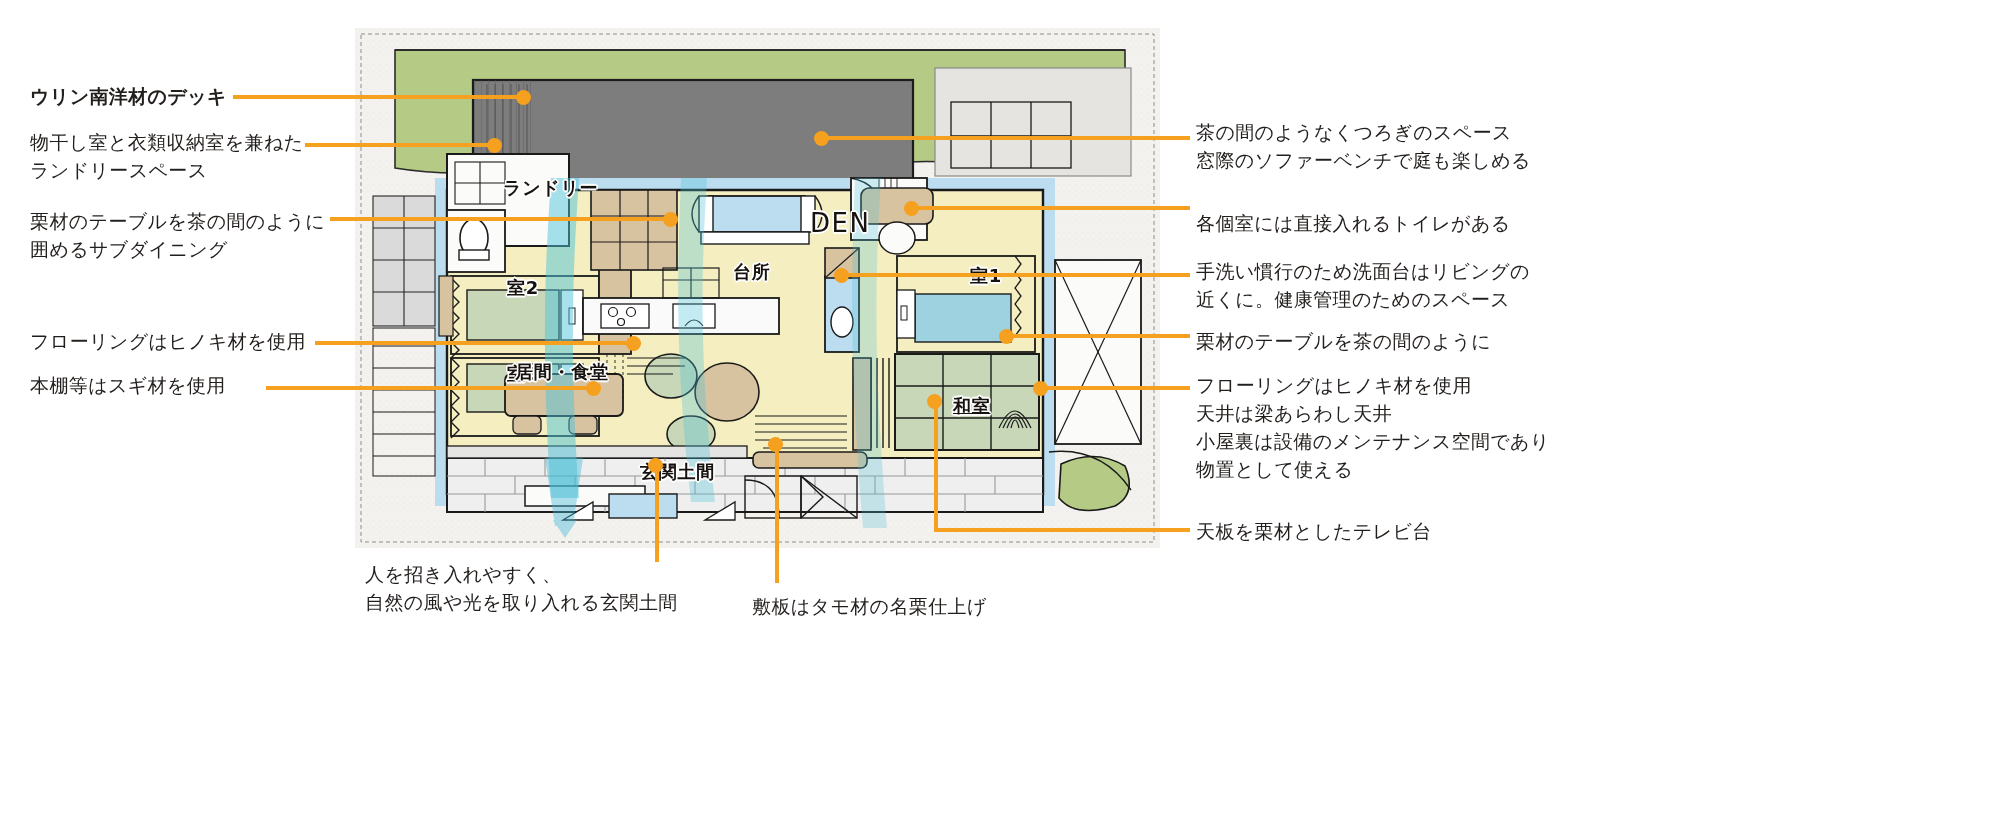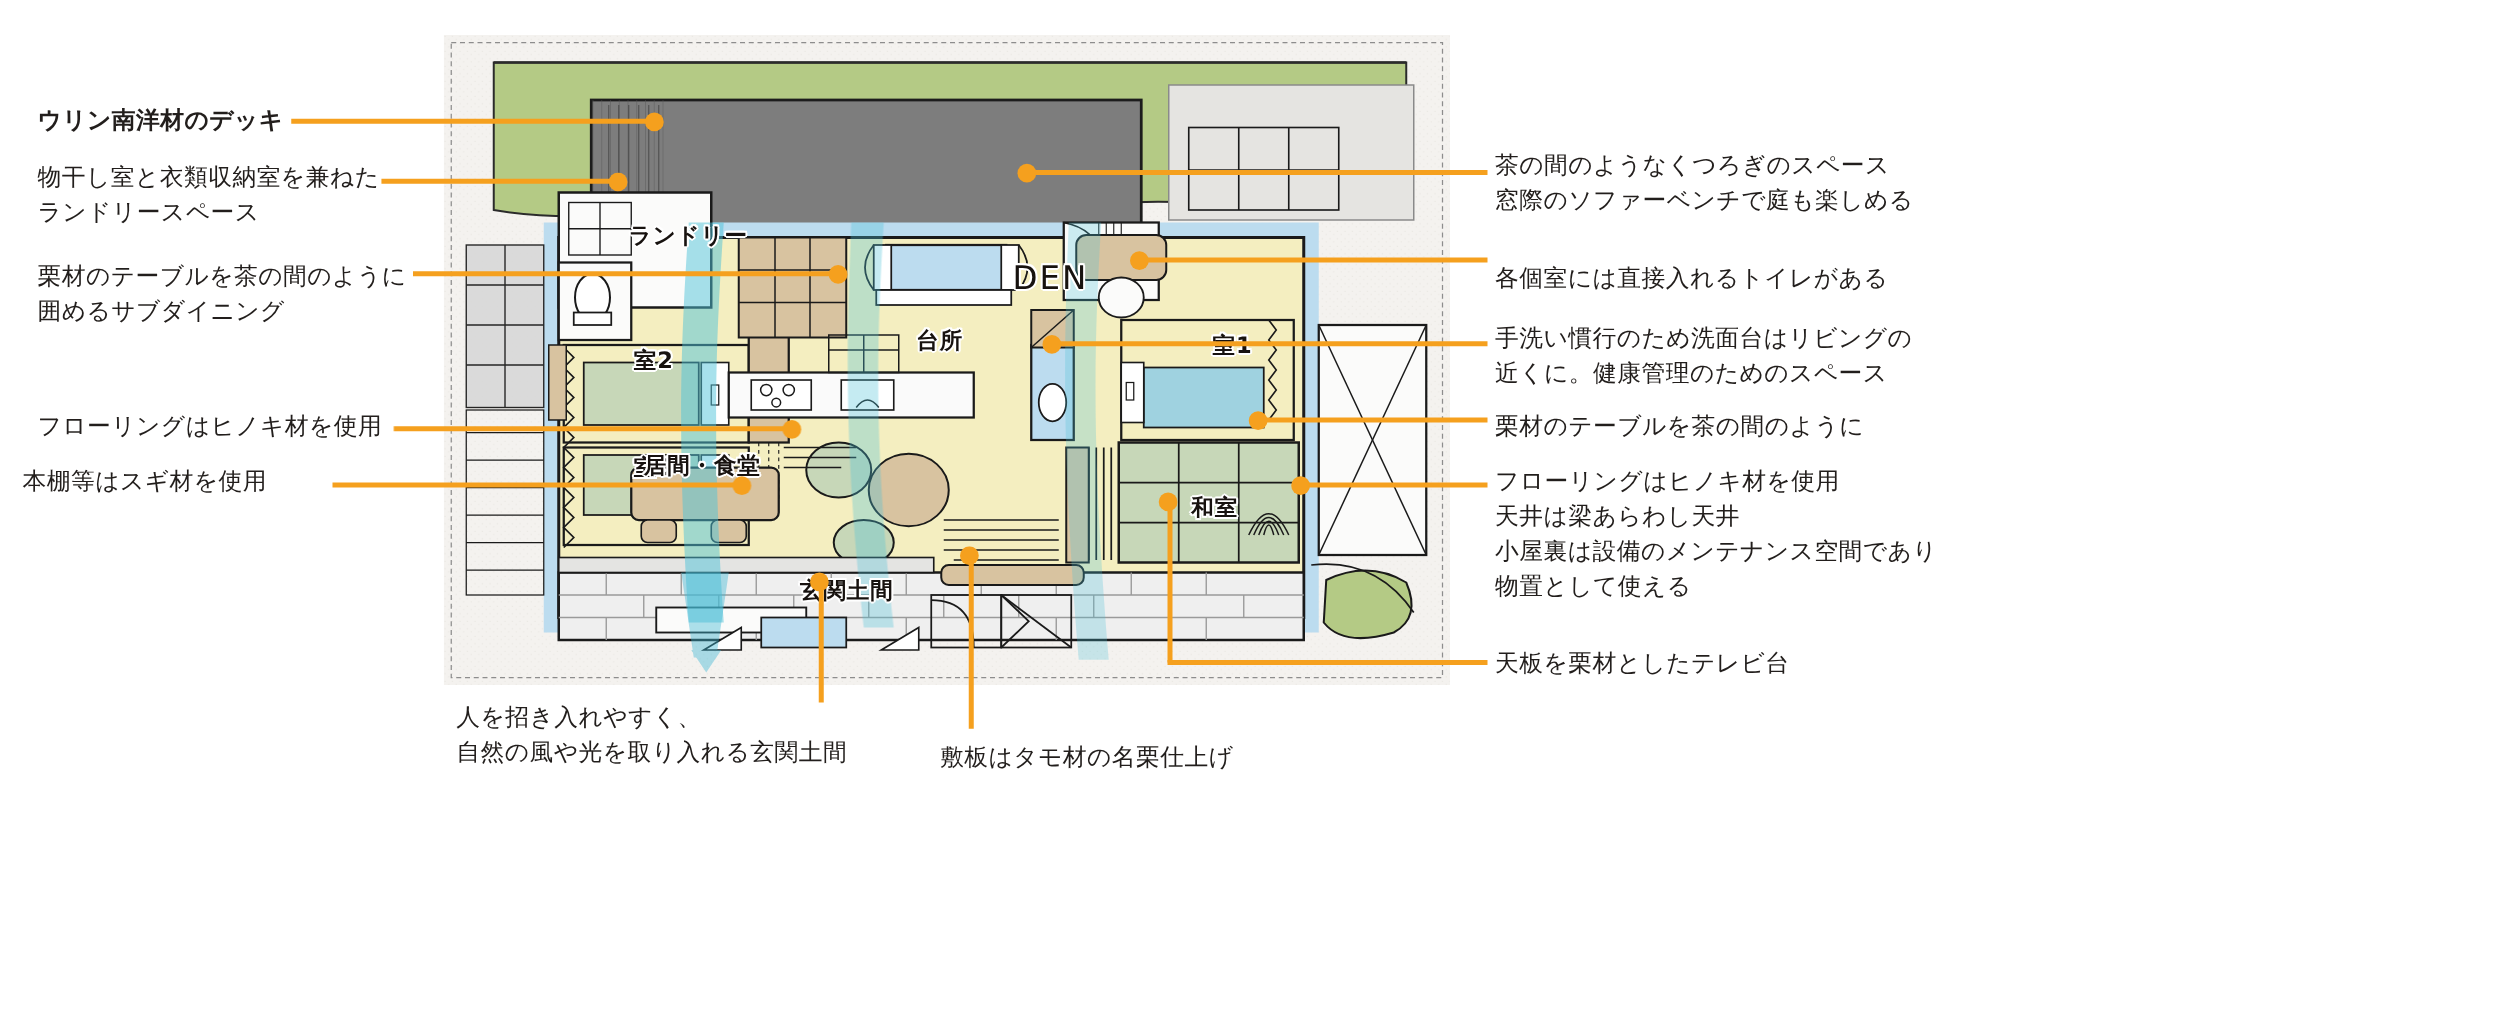--- a/index.html
+++ b/index.html
@@ -326,21 +326,21 @@
       <path d="M40 22 L770 22" fill="none" stroke="#2b2b2b" stroke-width="2"></path>
     </svg>
 
     <div class="plan-label" style="left:148px;top:148px;">ランドリー</div>
     <div class="plan-label latin" style="left:455px;top:180px;">DEN</div>
     <div class="plan-label" style="left:378px;top:232px;">台所</div>
     <div class="plan-label" style="left:152px;top:248px;">室2</div>
     <div class="plan-label" style="left:615px;top:236px;">室1</div>
     <div class="plan-label" style="left:152px;top:334px;">室3</div>
     <div class="plan-label" style="left:160px;top:332px;">居間・食堂</div>
-    <div class="plan-label" style="left:598px;top:366px;">和室</div>
+    <div class="plan-label" style="left:598px;top:366px;text-decoration:underline;">和室</div>
     <div class="plan-label" style="left:285px;top:432px;">玄関土間</div>
   </div>
 
   <div>
     <div class="ann left" style="left:30px;top:82px;font-weight:bold;">ウリン南洋材のデッキ</div>
     <div class="leader h" style="left:233px;top:95px;width:290px;"></div>
     <div class="dot" style="left:516px;top:90px;"></div>
 
     <div class="ann left" style="left:30px;top:128px;">物干し室と衣類収納室を兼ねた
 ランドリースペース</div>
@@ -349,21 +349,21 @@
 
     <div class="ann left" style="left:30px;top:207px;">栗材のテーブルを茶の間のように
 囲めるサブダイニング</div>
     <div class="leader h" style="left:330px;top:217px;width:340px;"></div>
     <div class="dot" style="left:663px;top:212px;"></div>
 
     <div class="ann left" style="left:30px;top:327px;">フローリングはヒノキ材を使用</div>
     <div class="leader h" style="left:315px;top:341px;width:318px;"></div>
     <div class="dot" style="left:626px;top:336px;"></div>
 
-    <div class="ann left" style="left:18px;top:371px;">本棚等はスギ材を使用</div>
+    <div class="ann left" style="left:30px;top:371px;">本棚等はスギ材を使用</div>
     <div class="leader h" style="left:266px;top:386px;width:328px;"></div>
     <div class="dot" style="left:586px;top:381px;"></div>
   </div>
 
   <div>
     <div class="ann right" style="left:1196px;top:118px;">茶の間のようなくつろぎのスペース
 窓際のソファーベンチで庭も楽しめる</div>
     <div class="leader h" style="left:828px;top:136px;width:362px;"></div>
     <div class="dot" style="left:814px;top:131px;"></div>
 

